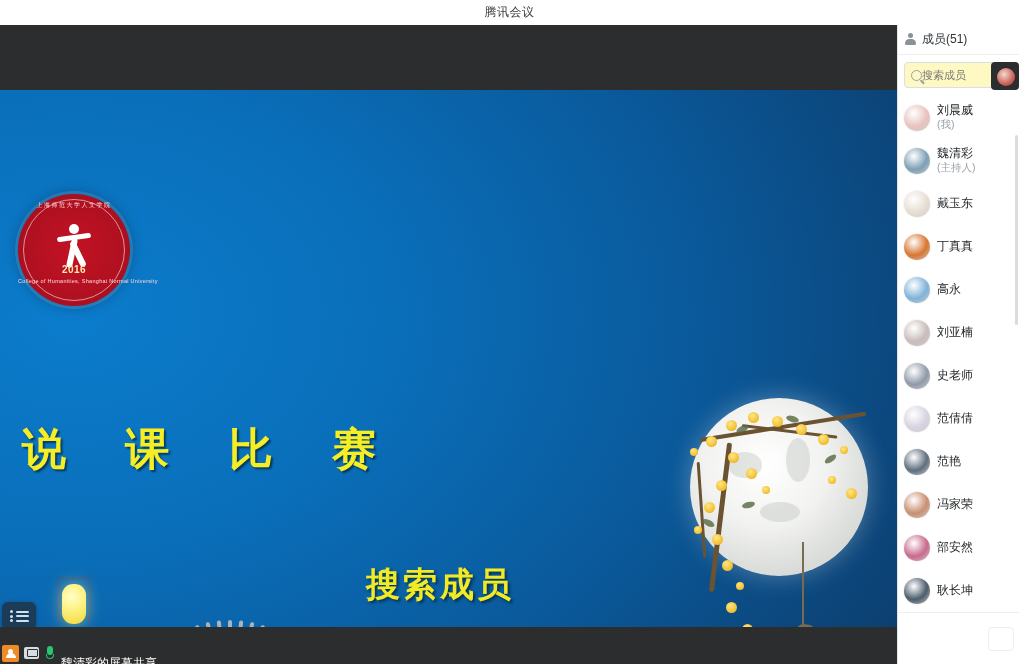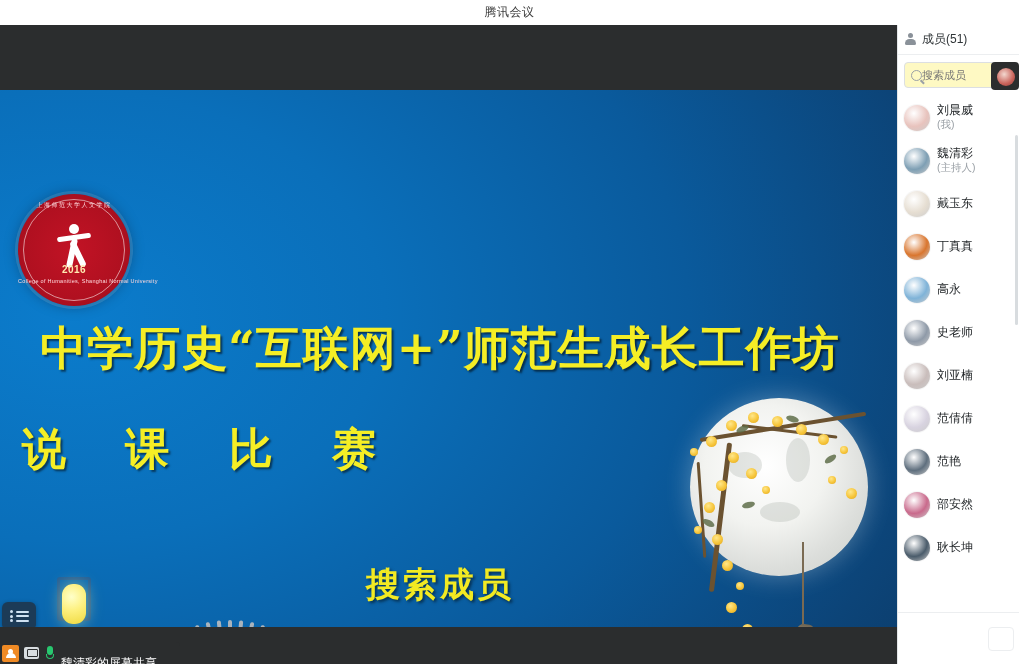--- a/index.html
+++ b/index.html
@@ -340,21 +340,20 @@
           <div class="rib" style="transform: rotate(6deg);"></div>
           <div class="rib" style="transform: rotate(12deg);"></div>
           <div class="rib" style="transform: rotate(18deg);"></div>
         </div>
 
       <div class="arcs" id="arcWrap"></div>
 
       <div class="lantern-frame"></div>
       <div class="lantern"></div>
 
-      <div class="slide-title">中学历史“互联网+”师范生成长工作坊</div>
       <div class="slide-sub">说 课 比 赛</div>
       <div class="slide-org">搜索成员</div>
       <div class="slide-date">2023年1月8日</div>
 
       <div class="list-btn">
         <div>
           <div class="row">
               <span class="dot"></span>
               <span class="bar"></span>
             </div>
@@ -430,41 +429,47 @@
             <div class="pname">丁真真</div>
           </div>
         </div>
         <div class="prow">
           <div class="avatar" style="background: radial-gradient(circle at 38% 32%, rgba(255, 255, 255, 0.133) 0%, rgb(127, 179, 216) 55%, rgba(0, 0, 0, 0.2) 100%);"></div>
           <div>
             <div class="pname">高永</div>
           </div>
         </div>
         <div class="prow">
+          <div class="avatar" style="background: radial-gradient(circle at 38% 32%, rgba(255, 255, 255, 0.133) 0%, rgb(201, 189, 187) 55%, rgba(0, 0, 0, 0.2) 100%);"></div>
+          <div>
+            <div class="pname">刘亚楠</div>
+          </div>
+        </div>
+        <div class="prow">
           <div class="avatar" style="background: radial-gradient(circle at 38% 32%, rgba(255, 255, 255, 0.133) 0%, rgb(143, 154, 168) 55%, rgba(0, 0, 0, 0.2) 100%);"></div>
           <div>
             <div class="pname">史老师</div>
           </div>
         </div>
         <div class="prow">
-          <div class="avatar" style="background: radial-gradient(circle at 38% 32%, rgba(255, 255, 255, 0.133) 0%, rgb(201, 189, 187) 55%, rgba(0, 0, 0, 0.2) 100%);"></div>
-          <div>
-            <div class="pname">刘亚楠</div>
-          </div>
-        </div>
-        <div class="prow">
           <div class="avatar" style="background: radial-gradient(circle at 38% 32%, rgba(255, 255, 255, 0.133) 0%, rgb(216, 211, 224) 55%, rgba(0, 0, 0, 0.2) 100%);"></div>
           <div>
             <div class="pname">范倩倩</div>
           </div>
         </div>
         <div class="prow">
           <div class="avatar" style="background: radial-gradient(circle at 38% 32%, rgba(255, 255, 255, 0.133) 0%, rgb(95, 111, 126) 55%, rgba(0, 0, 0, 0.2) 100%);"></div>
           <div>
             <div class="pname">范艳</div>
+          </div>
+        </div>
+        <div class="prow">
+          <div class="avatar" style="background: radial-gradient(circle at 38% 32%, rgba(255, 255, 255, 0.133) 0%, rgb(201, 143, 114) 55%, rgba(0, 0, 0, 0.2) 100%);"></div>
+          <div>
+            <div class="pname">冯家荣</div>
           </div>
         </div>
         <div class="prow">
           <div class="avatar" style="background: radial-gradient(circle at 38% 32%, rgba(255, 255, 255, 0.133) 0%, rgb(201, 106, 140) 55%, rgba(0, 0, 0, 0.2) 100%);"></div>
           <div>
             <div class="pname">部安然</div>
           </div>
         </div>
         <div class="prow">
           <div class="avatar" style="background: radial-gradient(circle at 38% 32%, rgba(255, 255, 255, 0.133) 0%, rgb(75, 92, 107) 55%, rgba(0, 0, 0, 0.2) 100%);"></div>

